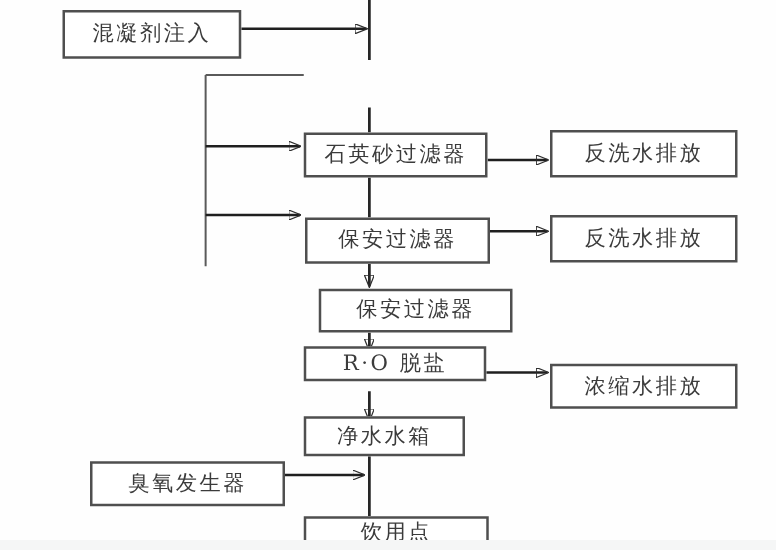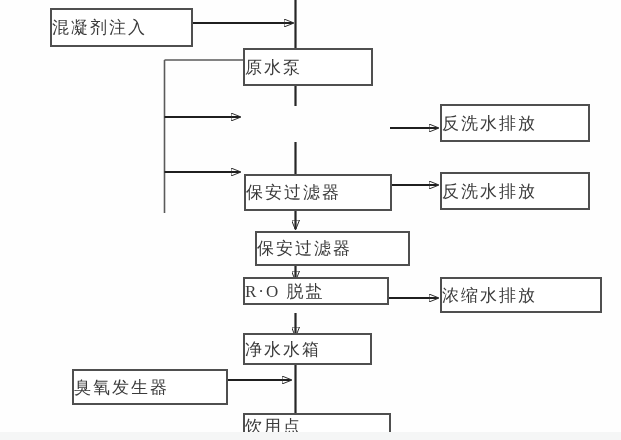--- a/index.html
+++ b/index.html
@@ -13,23 +13,22 @@
   .edges{position:absolute;left:0;top:0;width:621px;height:440px;z-index:1;}
   .edges path{stroke:#2e2e2e;fill:none;}
   .edges path.rail{stroke:#5a5a5a;stroke-width:1.6;}
   .edges path.spine{stroke:#262626;stroke-width:2.2;}
   .edges path.arrowline{stroke:#1f1f1f;stroke-width:2;}
   .node{
     position:absolute;
     background:#ffffff;
     border:2px solid #4f4f4f;
     box-sizing:border-box;
-    display:flex;align-items:center;
+    display:flex;align-items:center;justify-content:center;
     z-index:2;
-    font-family:Liberation Serif, serif;
   }
   .node .lbl{
     font-size:17px;
     color:#3b3b3b;
     letter-spacing:2px;
     white-space:nowrap;
     line-height:1;
   }
   .node.drinking{align-items:flex-start;padding-top:3px;}
   .bottom-bar{
@@ -68,24 +67,24 @@
     <path class="arrowline" d="M392,185 H438" marker-end="url(#arrow)"></path>
     <path class="arrowline" d="M389,298 H438" marker-end="url(#arrow)"></path>
 
     <path class="arrowline" d="M220,380 H291" marker-end="url(#arrow)"></path>
   </svg>
 
   <div class="node" style="left:50px;top:8px;width:143px;height:39px">
     <span class="lbl">混凝剂注入</span>
   </div>
 
-  <div class="node" style="left:243px;top:48px;width:130px;height:38px">
-    <span class="lbl">原水泵</span>
+
+  <div class="node" style="left:243px;top:106px;width:147px;height:36px">
+    <span class="lbl">石英砂过滤器</span>
   </div>
-
 
   <div class="node" style="left:440px;top:104px;width:150px;height:38px">
     <span class="lbl">反洗水排放</span>
   </div>
 
   <div class="node" style="left:244px;top:174px;width:148px;height:37px">
     <span class="lbl">保安过滤器</span>
   </div>
 
   <div class="node" style="left:440px;top:172px;width:150px;height:38px">
@@ -93,21 +92,21 @@
   </div>
 
   <div class="node" style="left:255px;top:231px;width:155px;height:35px">
     <span class="lbl">保安过滤器</span>
   </div>
 
   <div class="node" style="left:243px;top:277px;width:146px;height:28px">
     <span class="lbl">R·O 脱盐</span>
   </div>
 
-  <div class="node" style="left:440px;top:277px;width:162px;height:36px">
+  <div class="node" style="left:440px;top:291px;width:150px;height:36px">
     <span class="lbl">浓缩水排放</span>
   </div>
 
   <div class="node" style="left:243px;top:333px;width:129px;height:32px">
     <span class="lbl">净水水箱</span>
   </div>
 
   <div class="node" style="left:72px;top:369px;width:156px;height:36px">
     <span class="lbl">臭氧发生器</span>
   </div>

